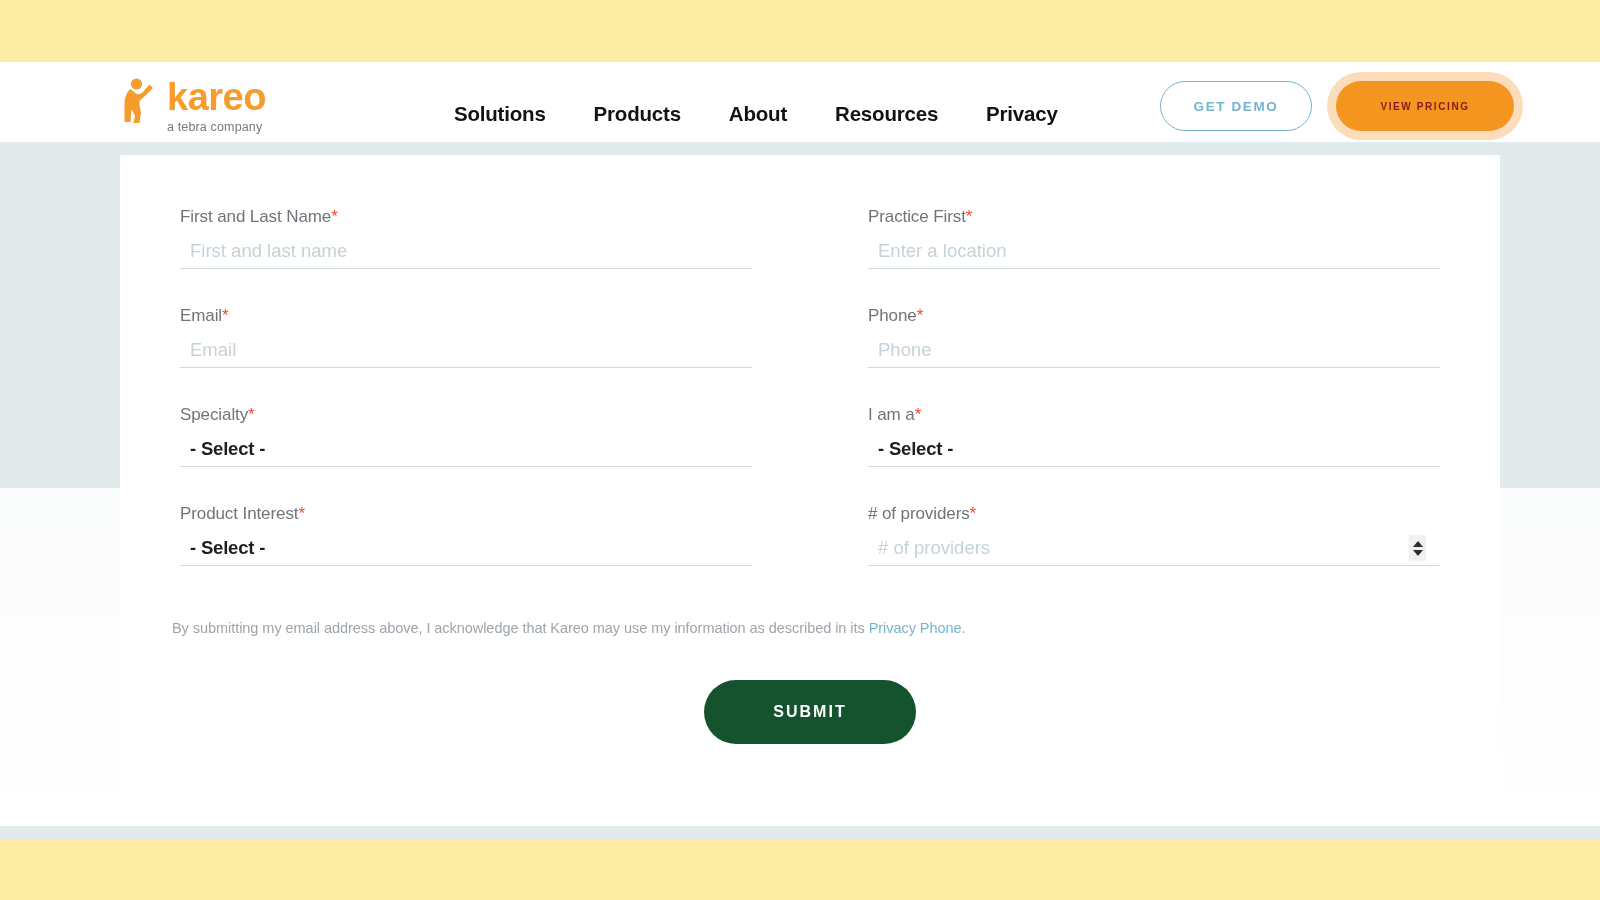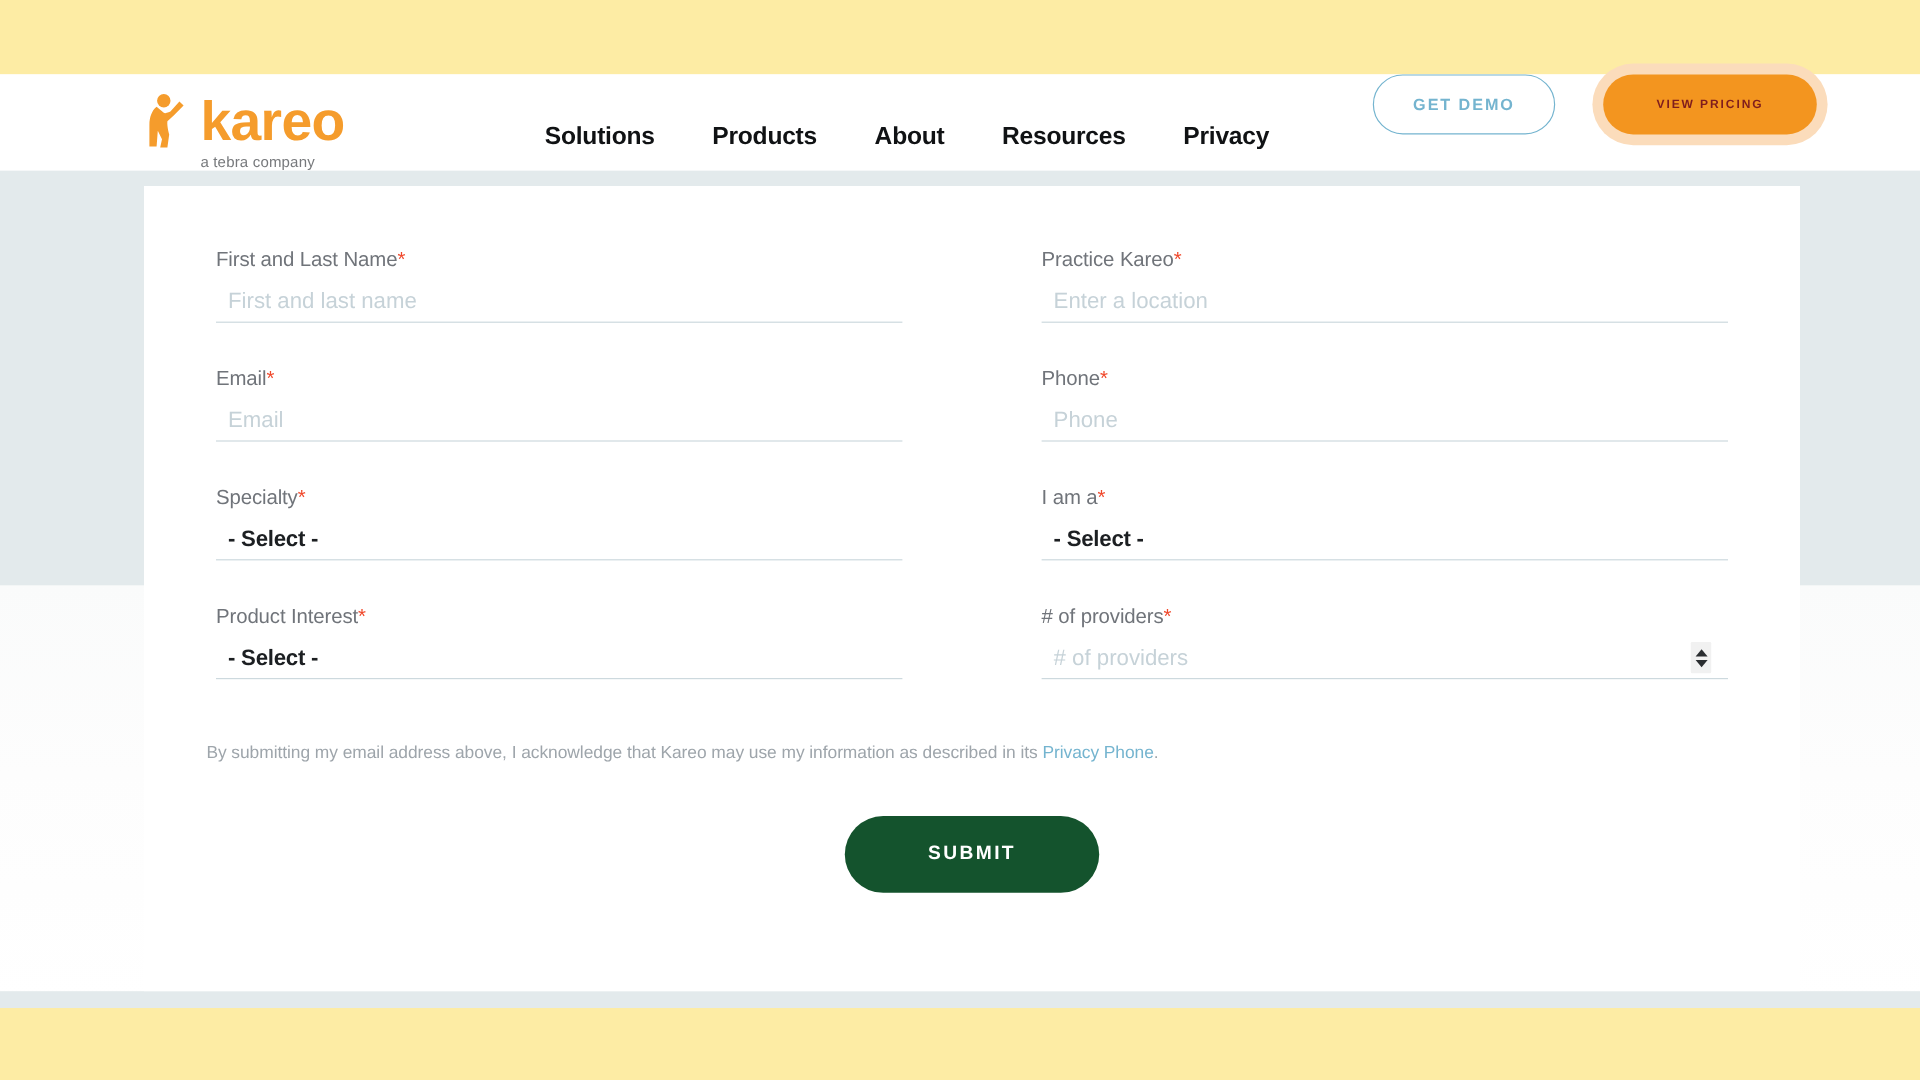--- a/index.html
+++ b/index.html
@@ -74,21 +74,21 @@
     position: absolute;
     left: 120px; top: 12px;
     display: flex;
     align-items: flex-start;
     gap: 9px;
     text-decoration: none;
   }
   .logo-mark { width: 38px; height: 50px; display:block; }
   .logo-text { display: flex; flex-direction: column; padding-top: 4px; }
   .logo-word {
-    font-size: 46px;
+    font-size: 38px;
     font-weight: 700;
     letter-spacing: -0.5px;
     color: #f59c2c;
     line-height: 1;
   }
   .logo-tag {
     font-size: 12.5px;
     color: #77797c;
     letter-spacing: 0.15px;
     margin-top: 5px;
@@ -112,22 +112,22 @@
     cursor: pointer;
     white-space: nowrap;
     text-decoration: none;
   }
 
   .header-actions {
     position: absolute;
     right: 86px; top: 0;
     height: 88px;
     display: flex;
-    align-items: flex-start;
-    gap: 40px;
+    align-items: center;
+    gap: 24px;
   }
 
   .btn-ghost {
     width: 152px; height: 50px;
     border: 1.6px solid #74b4cf;
     border-radius: 26px;
     background: #ffffff;
     color: #74b4cf;
     font-size: 13.5px;
     font-weight: 700;
@@ -341,21 +341,21 @@
         <label class="field-label">
           <span>First and Last Name</span><span class="req">*</span>
         </label>
         <div class="field-control">
           <input class="text-input" type="text" placeholder="First and last name" style="">
         </div>
       </div>
 
       <div class="field">
         <label class="field-label">
-          <span>Practice Kareo</span><span class="req">*</span>
+          <span>Practice First</span><span class="req">*</span>
         </label>
         <div class="field-control">
           <input class="text-input" type="text" placeholder="Enter a location" style="">
         </div>
       </div>
 
       <div class="field">
         <label class="field-label">
           <span>Email</span><span class="req">*</span>
         </label>

